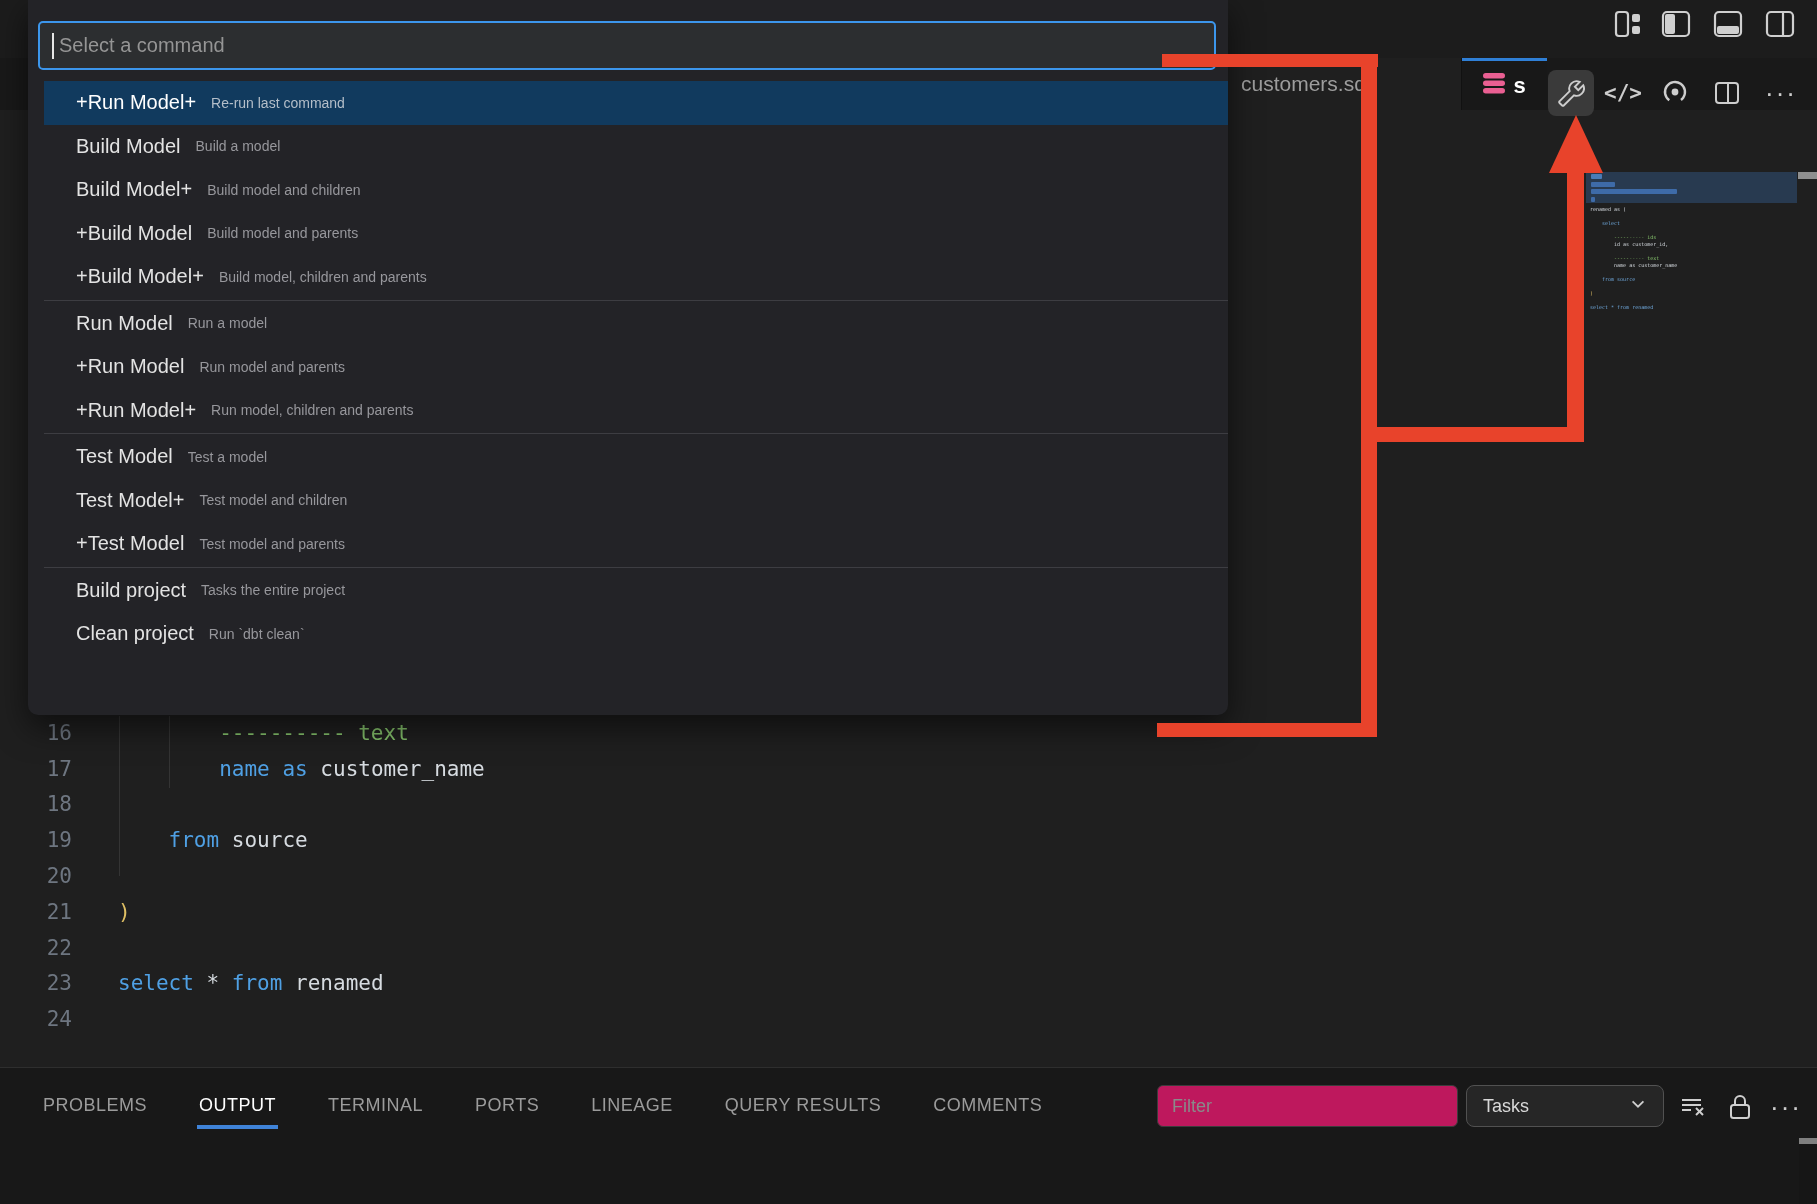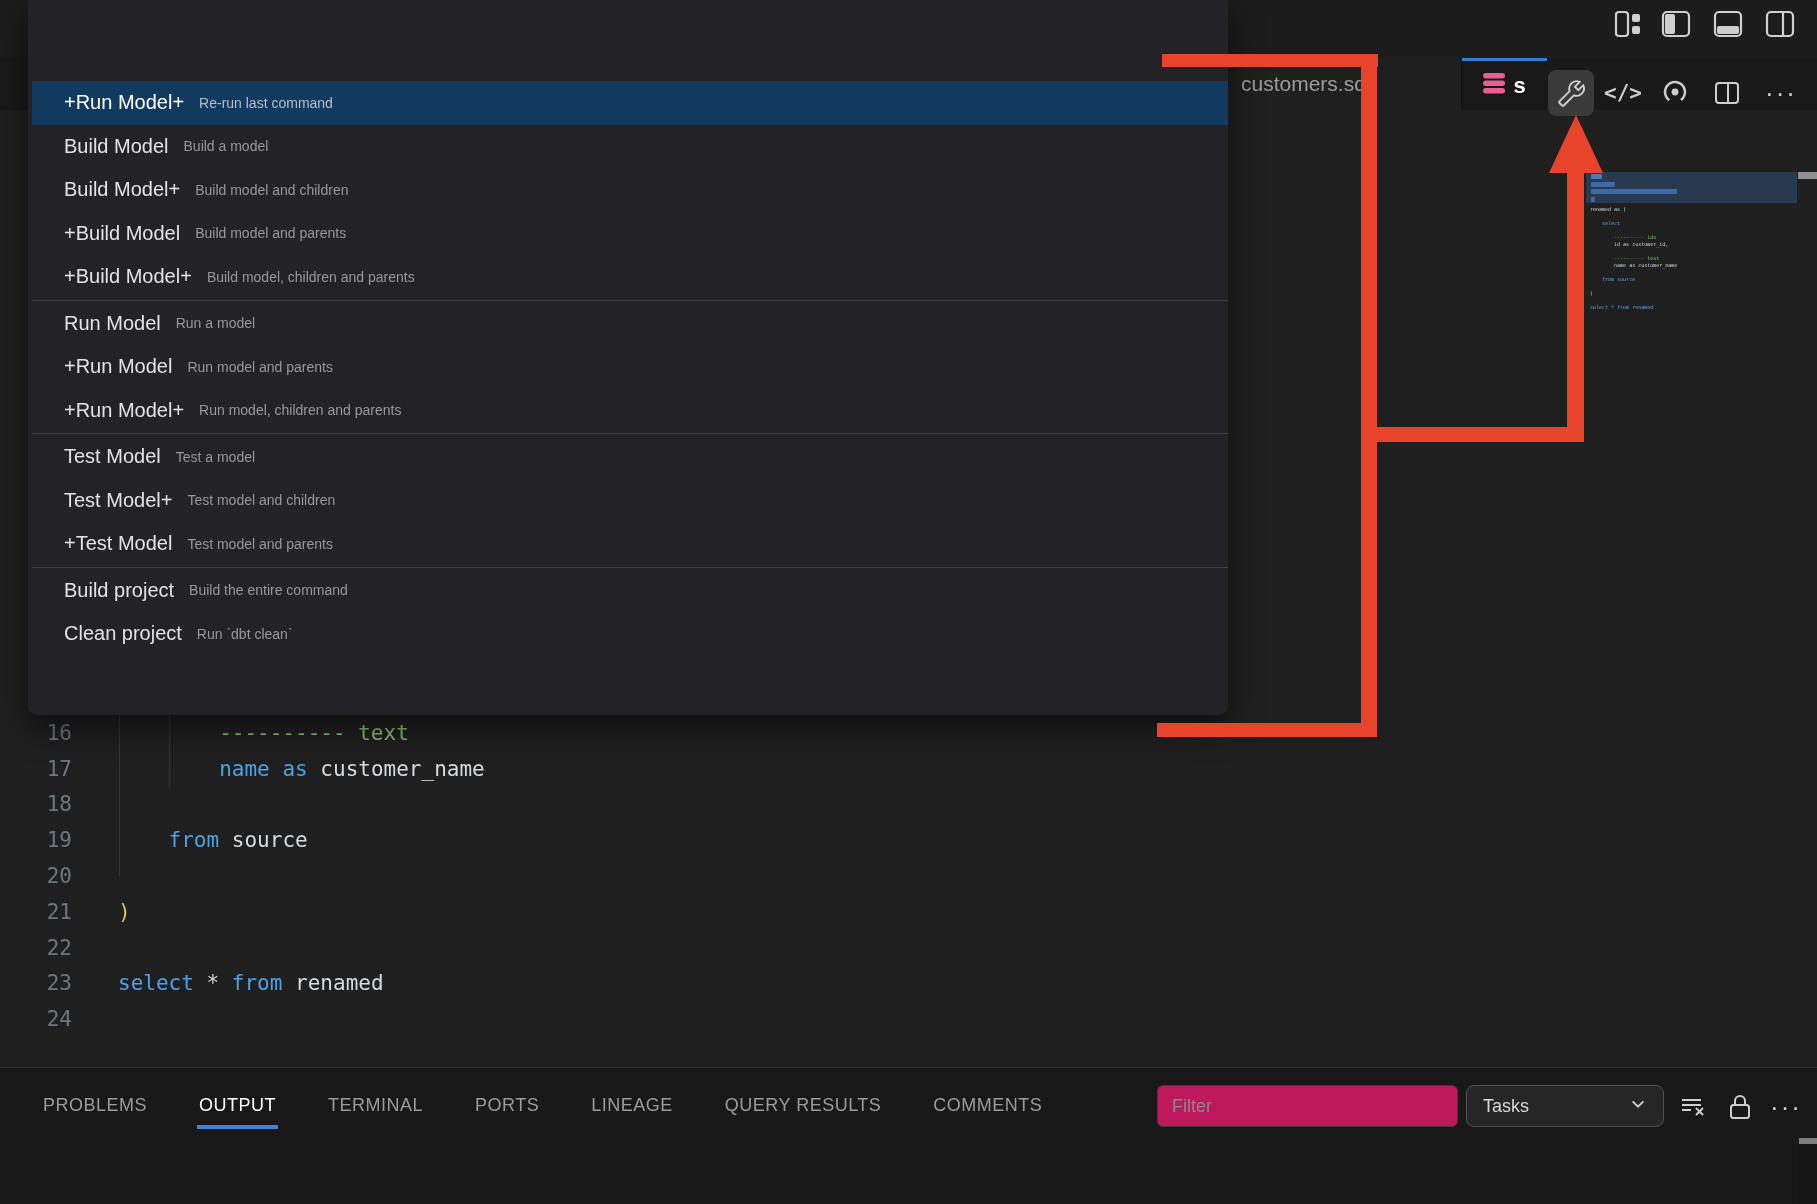--- a/index.html
+++ b/index.html
@@ -32,21 +32,21 @@
 
   
   .palette{left:28px;top:0;width:1200px;height:715px;background:#232327;border-radius:0 0 10px 10px;
     overflow:hidden;box-shadow:0 12px 32px rgba(0,0,0,.55);z-index:20;}
   .pq-inputwrap{position:absolute;left:10px;top:21px;width:1178px;height:49px;background:#2c2e30;
     border:2px solid var(--focus);border-radius:5px;display:flex;align-items:center;padding-left:12px;}
   .caret{width:2px;height:26px;background:#e6e6e6;margin-right:3px;}
   .pq-input{flex:1;background:transparent;border:none;outline:none;color:#d8d8d8;font-size:20px;
     font-family:"Liberation Sans",sans-serif;}
   .pq-input::placeholder{color:#959595;}
-  .pq-list{position:absolute;left:4px;top:81px;width:1412px;}
+  .pq-list{position:absolute;left:16px;top:81px;width:1412px;}
   .pq-item{height:43.5px;display:flex;align-items:center;padding:0 38px 0 32px;cursor:pointer;}
   .pq-item.sel{background:var(--sel-blue);}
   .pq-title{color:#e3e3e3;font-size:20px;font-weight:500;white-space:pre;}
   .pq-item.sel .pq-title{color:#fff;}
   .pq-desc{color:#97979c;font-size:14px;margin-left:15px;white-space:pre;text-align:center;}
   .pq-item.sel .pq-desc{color:#b4bec9;}
   .pq-tag{margin-left:auto;color:var(--accent-blue);font-size:20px;}
   .pq-sep{height:1px;background:#3d3d42;margin:1px 0;}
 
   
@@ -204,20 +204,24 @@
   <div class="abs sb-thumb" style="left:1798px;top:172px;width:19px;height:7px"></div>
 
   <div class="abs red" style="left:1162px;top:54px;width:216px;height:13px"></div>
   <div class="abs red" style="left:1361px;top:54px;width:16px;height:683px"></div>
   <div class="abs red" style="left:1157px;top:723px;width:220px;height:14px"></div>
   <div class="abs red" style="left:1367px;top:427px;width:210px;height:15px"></div>
   <div class="abs red" style="left:1567px;top:172px;width:17px;height:270px"></div>
   <div class="abs red-tri" style="left:1549px;top:115px"></div>
 
   <div class="abs palette">
+    <div class="pq-inputwrap">
+      <div class="caret"></div>
+      <input class="pq-input" placeholder="Select a command" style="">
+    </div>
     <div class="pq-list">
         <div class="pq-item sel">
           <span class="pq-title">+Run Model+</span>
           <span class="pq-desc">Re-run last command</span>
         </div>
         <div class="pq-item">
           <span class="pq-title">Build Model</span>
           <span class="pq-desc">Build a model</span>
           <span class="pq-tag">Build</span>
         </div>
@@ -257,21 +261,21 @@
           <span class="pq-title">Test Model+</span>
           <span class="pq-desc">Test model and children</span>
         </div>
         <div class="pq-item">
           <span class="pq-title">+Test Model</span>
           <span class="pq-desc">Test model and parents</span>
         </div>
         <div class="pq-sep"></div>
         <div class="pq-item">
           <span class="pq-title">Build project</span>
-          <span class="pq-desc">Build the entire command</span>
+          <span class="pq-desc">Tasks the entire project</span>
           <span class="pq-tag">Project</span>
         </div>
         <div class="pq-item">
           <span class="pq-title">Clean project</span>
           <span class="pq-desc">Run `dbt clean`</span>
         </div>
       </div>
   </div>
 
   <div class="abs panel">

